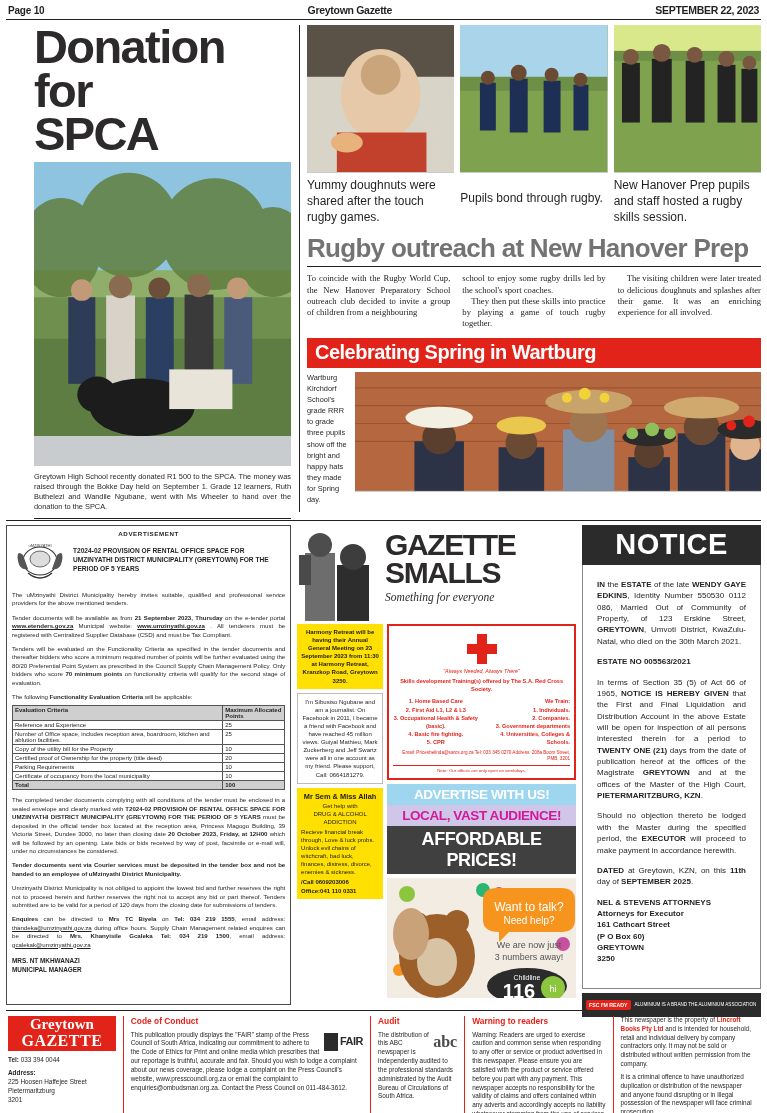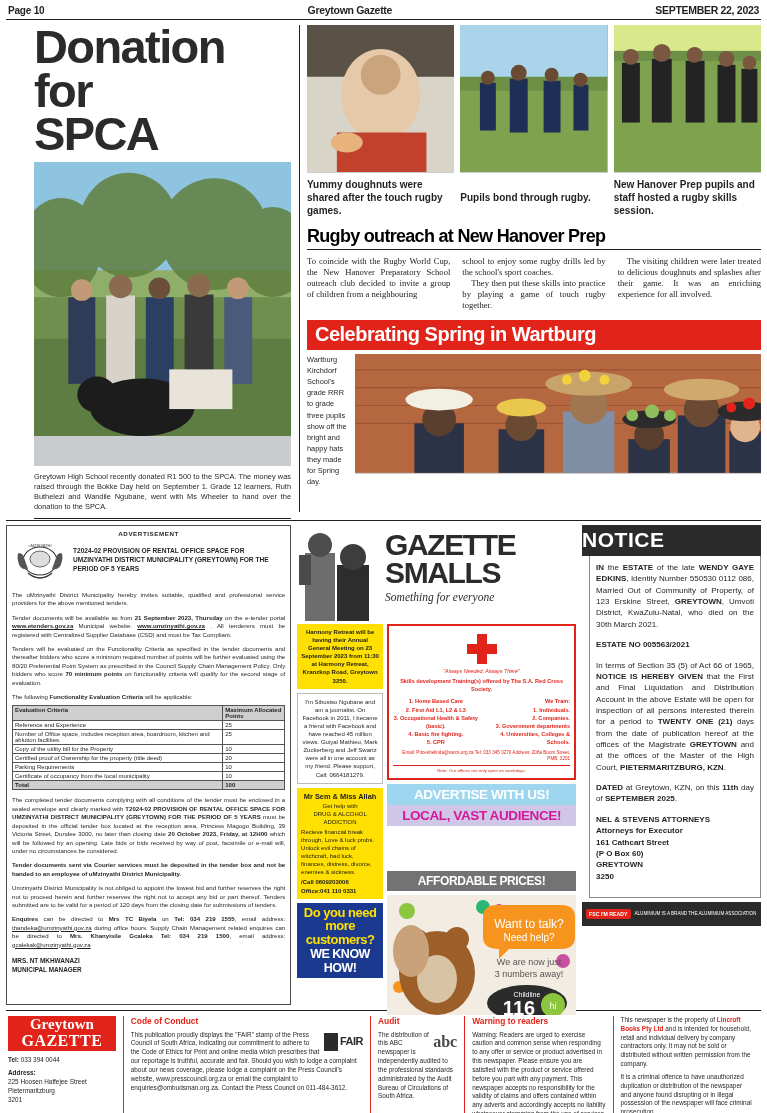--- a/index.html
+++ b/index.html
@@ -38,26 +38,26 @@
   .caption {
     font-size: 7.4px; line-height: 1.33; margin-top: 6px; color: #221f20;
     text-align: justify;
   }
   .rule-b { border-bottom: 1.4px solid #221f20; margin-top: 7px; }
 
   
   .phstrip { display: flex; gap: 6px; }
   .phstrip .cell { flex: 1; }
   .phstrip .cell .photo { height: 148px; }
-  .capsm { font-size: 10px; line-height: 1.32; margin-top: 5px; font-weight: bold; }
+  .capsm { font-size: 12px; line-height: 1.32; margin-top: 5px; }
   .cap-mid { margin-top: 18px; }
 
   h2.sect {
-    font-size: 18px; font-weight: bold; letter-spacing: -.7px;
-    color: #000000; margin-top: 8px; padding-bottom: 2px;
+    font-size: 26px; font-weight: bold; letter-spacing: -.7px;
+    color: #737373; margin-top: 8px; padding-bottom: 2px;
     border-bottom: 1.2px solid #221f20;
   }
   .body3 { display: flex; gap: 12px; margin-top: 6px; }
   .body3 .bcol {
     flex: 1; font-family: "Liberation Serif", serif;
     font-size: 8.6px; line-height: 1.29; text-align: justify; color: #1d1b1c;
   }
   .body3 .bcol p + p { text-indent: 9px; }
 
   
@@ -116,33 +116,33 @@
   .ad-red { background: #fff; border: 2px solid #e2231a; color: #e2231a; text-align: center; }
   .ad-title { font-size: 7.4px; font-weight: bold; }
   .cross { width: 34px; height: 34px; margin: 2px auto; position: relative; }
   .cross:before, .cross:after { content: ""; position: absolute; background: #e2231a; }
   .cross:before { left: 12px; top: 2px; width: 10px; height: 30px; }
   .cross:after { top: 12px; left: 2px; height: 10px; width: 30px; }
 
   .stripead div { font-weight: bold; text-align: center; letter-spacing: -.4px; padding: 3px 0; }
   .s1 { background: #9fd6ef; color: #fff; font-size: 13.5px; }
   .s2 { background: #cfc6e8; color: #d6179b; font-size: 13.5px; }
-  .s3 { background: #737373; color: #fff; font-size: 12px; margin-top: 45px; }
+  .s3 { background: #404040; color: #fff; font-size: 18px; }
   .teddy { height: 120px; background: #14b8a6; position: relative; overflow: hidden; }
 
   .bigblue { background: #1b3a8f; padding: 3px; }
   .bigblue .bb1 { color: #ffe000; font-size: 13px; font-weight: bold; text-align: center; letter-spacing: -.5px; line-height: 1.05; }
   .bigblue .bb2 { color: #fff; font-size: 12.5px; font-weight: bold; text-align: center; letter-spacing: -.5px; }
 
   
   .notice-hdr {
-    background: #2b2b2b; color: #fff; text-align: left;
-    font-size: 21px; font-weight: bold; letter-spacing: .5px; padding: 3px 0 4px 0;
-  }
-  .notice-body { border: 1px solid #888; border-top: none; padding: 6px; margin-left: 7px; }
+    background: #2b2b2b; color: #fff; text-align: center;
+    font-size: 29px; font-weight: bold; letter-spacing: .5px; padding: 3px 0 4px 0;
+  }
+  .notice-body { border: 1px solid #888; border-top: none; padding: 14px; }
   .np { font-size: 8px; line-height: 1.42; text-align: justify; margin-bottom: 9px; }
   .np b { font-weight: bold; }
 
   
   .badgebar { height: 24px; background: #2b2b2b; margin-top: 4px; display: flex; align-items: center; padding: 0 4px; gap: 4px; }
   .badge-red { background: #e2231a; color: #fff; font-size: 5.2px; font-weight: bold; padding: 2px 3px; border-radius: 2px; }
   .badge-txt { color: #fff; font-size: 4.6px; line-height: 1.2; }
 
   
   .footer { margin-top: 5px; border-top: 1.6px solid #221f20; padding-top: 5px; display: flex; }
@@ -455,25 +455,20 @@
           <div class="ad ad-yellow">Harmony Retreat will be having their Annual General Meeting on 23 September 2023 from 11:30 at Harmony Retreat, Kranzkop Road, Greytown 3250.</div>
           <div class="ad ad-white">I'm Sibusiso Ngubane and am a journalist. On Facebook in 2011, I became a friend with Facebook and have reached 45 million views. Guiyal Mathieu, Mark Zuckerberg and Jeff Swartz were all in one account as my friend. Please support, Call: 0664181279.</div>
           <div class="ad ad-yellow" style="text-align:left">
             <div class="ad-title" style="text-align:center">Mr Sem &amp; Miss Allah</div>
             <div style="text-align:center;font-weight:normal">Get help with</div>
             <div style="text-align:center;font-weight:normal">DRUG &amp; ALCOHOL ADDICTION</div>
             <div style="font-weight:normal;margin-top:2px">Recieve financial break through, Love &amp; luck probs. Unlock evil chains of witchcraft, bad luck, finances, distress, divorce, enemies &amp; sickness.</div>
             <div style="margin-top:2px">/Call 0609203006</div>
             <div>Office:041 110 0331</div>
           </div>
-          <div class="bigblue">
-            <div class="bb1">Do you need more</div>
-            <div class="bb1">customers?</div>
-            <div class="bb2">WE KNOW HOW!</div>
-          </div>
         </div>
 
         <div class="sg-col" style="width:189px">
           <div class="ad ad-red">
             <div class="cross"></div>
             <div style="font-size:5.4px;font-style:italic">"Always Needed, Always There"</div>
             <div style="font-size:5.6px;font-weight:bold;margin-top:3px">Skills development Training(s) offered by The S.A. Red Cross Society.</div>
             <div style="display:flex;gap:6px;margin-top:4px;text-align:left">
               <div style="flex:1;font-size:5.6px;font-weight:bold;line-height:1.45;text-align:center">
                 <div>1. Home Based Care</div>
@@ -531,20 +526,21 @@
 
     <div class="bz-c">
       <div class="notice-hdr">NOTICE</div>
       <div class="notice-body">
         <div class="np"><b>IN</b><span> the </span><b>ESTATE</b><span> of the late </span><b>WENDY GAYE EDKINS</b><span>, Identity  Number 550530 0112 086, Married Out of Community of Property, of 123 Erskine Street, </span><b>GREYTOWN</b><span>, Umvoti District, KwaZulu-Natal, who died on the 30th March 2021.</span></div>
 
         <div class="np" style="font-weight:bold">ESTATE NO 005563/2021</div>
 
         <div class="np"><span>In terms of Section 35 (5) of Act 66 of 1965, </span><b>NOTICE IS HEREBY GIVEN</b><span> that the First and Final Liquidation and Distribution Account in the above Estate will be open for inspection of all persons interested therein for a period to </span><b>TWENTY ONE (21)</b><span> days from the date of publication hereof at the offices of the Magistrate </span><b>GREYTOWN</b><span> and at the offices of the Master of the High Court, </span><b>PIETERMARITZBURG, KZN</b><span>.</span></div>
 
+        <div class="np"><span>Should no objection thereto be lodged with the Master during the specified period, the </span><b>EXECUTOR</b><span> will proceed to make payment in accordance herewith.</span></div>
 
         <div class="np"><b>DATED</b><span> at Greytown, KZN, on this </span><b>11th</b><span> day of </span><b>SEPTEMBER 2025</b><span>.</span></div>
 
         <div class="np" style="font-weight:bold;margin-bottom:0">NEL &amp; STEVENS ATTORNEYS</div>
         <div class="np" style="font-weight:bold;margin-bottom:0">Attorneys for Executor</div>
         <div class="np" style="font-weight:bold;margin-bottom:0">161 Cathcart Street</div>
         <div class="np" style="font-weight:bold;margin-bottom:0">(P O Box 60)</div>
         <div class="np" style="font-weight:bold;margin-bottom:0">GREYTOWN</div>
         <div class="np" style="font-weight:bold">3250</div>
       </div>

